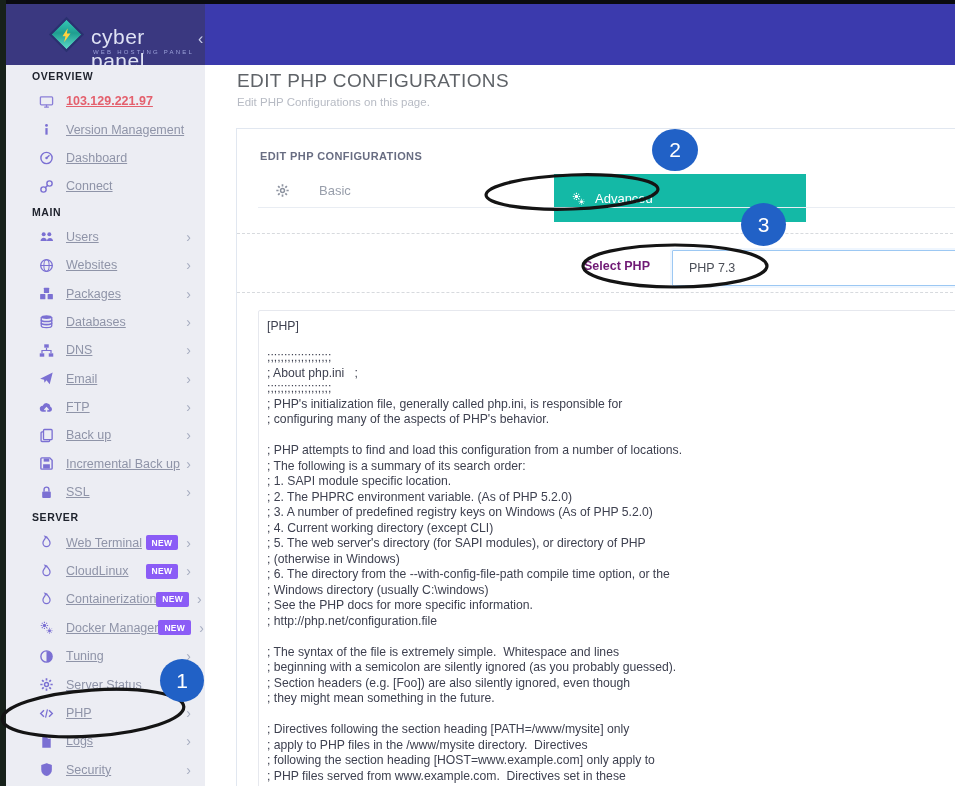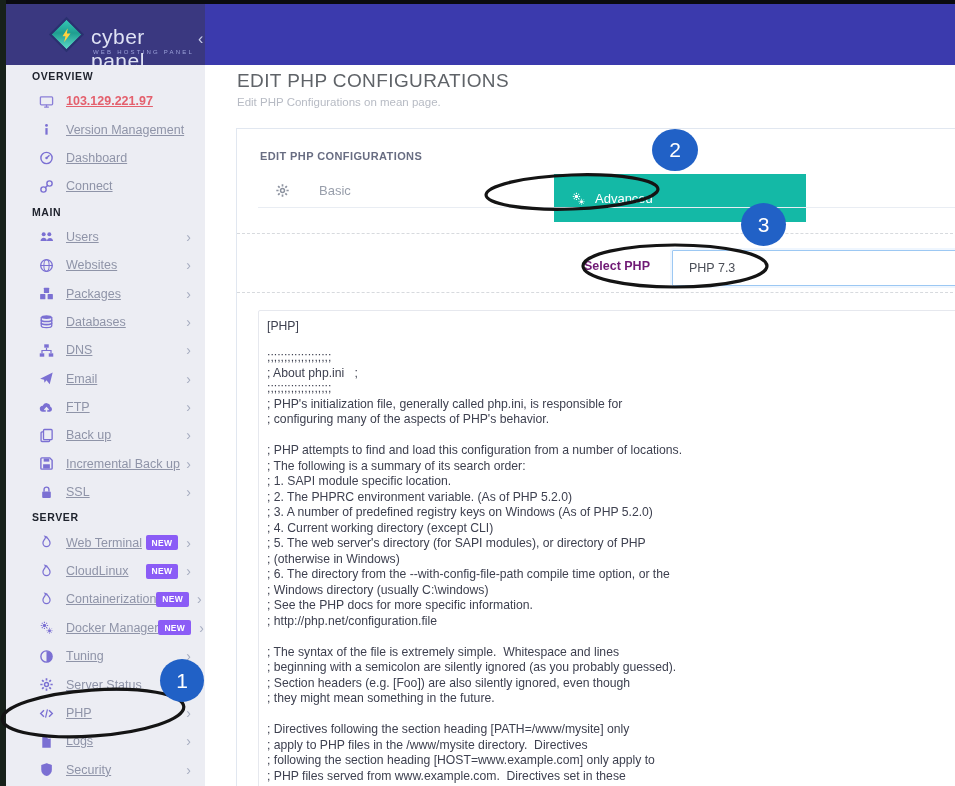--- a/index.html
+++ b/index.html
@@ -404,21 +404,21 @@
             <use href="#i-shield"></use>
           </svg>
         </span>
         <span class="s-label">Security</span>
         <span class="s-chev">›</span>
       </div>
     </div>
 </div>
 
 <div class="abs page-title">EDIT PHP CONFIGURATIONS</div>
-<div class="abs page-subtitle">Edit PHP Configurations on mean page.</div>
+<div class="abs page-subtitle">Edit PHP Configurations on this page.</div>
 
 <div class="abs card"></div>
 <div class="abs card-heading">EDIT PHP CONFIGURATIONS</div>
 
 <div class="abs tab tab-basic">
   <span class="tab-ic">
       <svg viewBox="0 0 16 16" width="15" height="15">
         <use href="#i-gear"></use>
       </svg>
     </span>

